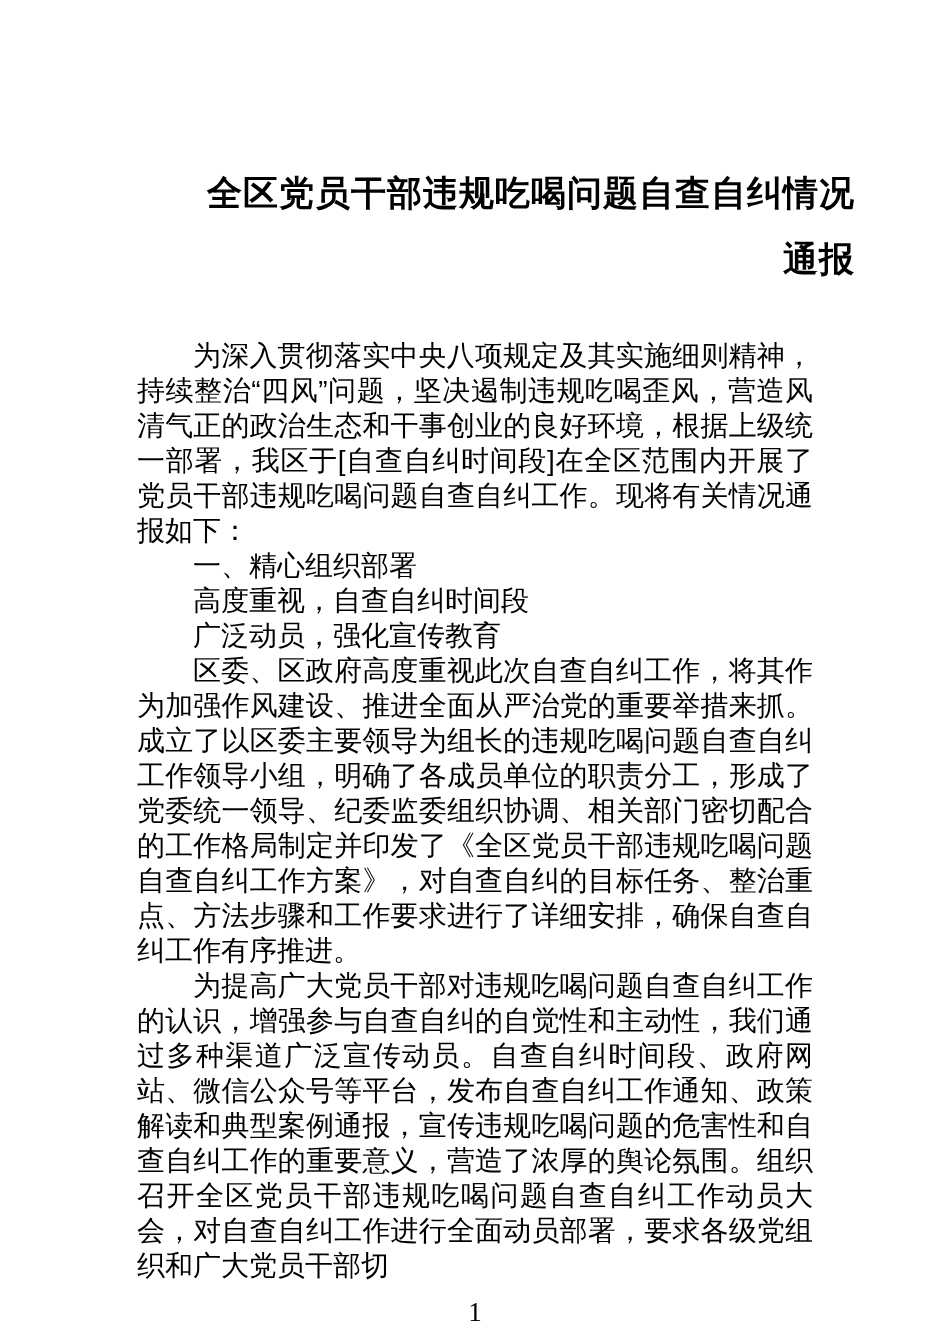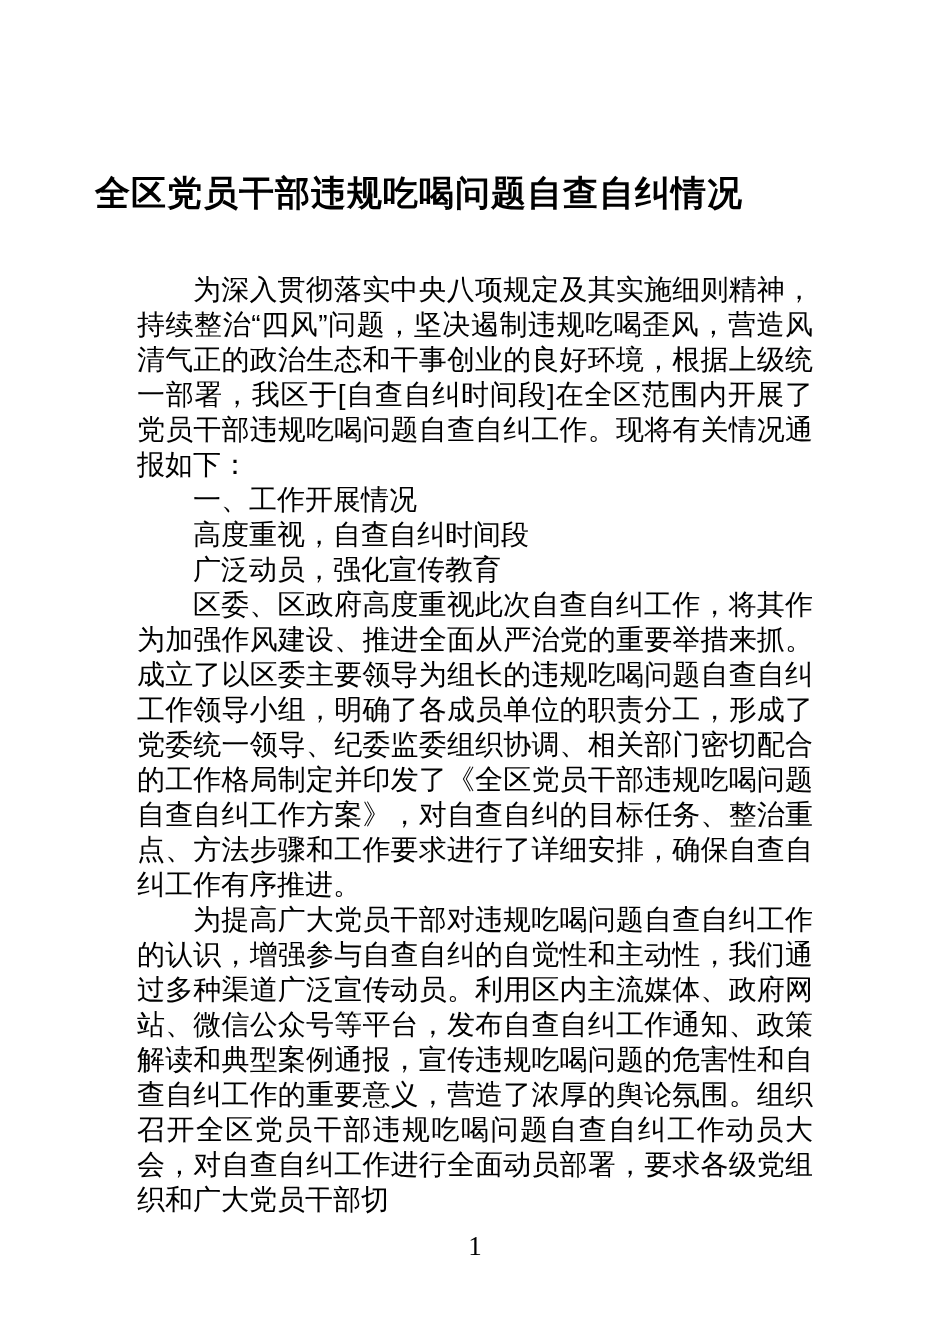--- a/index.html
+++ b/index.html
@@ -13,21 +13,21 @@
     height: 1344px;
     background: #ffffff;
     color: #000000;
     font-family: "Liberation Sans", sans-serif;
     overflow: hidden;
   }
   .doc-title {
     margin: 0 auto;
     padding-top: 160px;
     width: 760px;
-    text-align: left;
+    text-align: right;
     font-size: 35px;
     line-height: 66px;
     font-weight: 600;
     letter-spacing: 1px;
   }
   .doc-title .title-line {
     display: block;
   }
   .doc-body {
     width: 676px;
@@ -50,26 +50,27 @@
     color: #000000;
   }
 </style>
 </head>
 <body>
 
 <div class="page">
 
   <h1 class="doc-title">
     <span class="title-line">全区党员干部违规吃喝问题自查自纠情况</span>
+    <span class="title-line">通报</span>
   </h1>
 
   <div class="doc-body">
     <p class="para">为深入贯彻落实中央八项规定及其实施细则精神，持续整治“四风”问题，坚决遏制违规吃喝歪风，营造风清气正的政治生态和干事创业的良好环境，根据上级统一部署，我区于[自查自纠时间段]在全区范围内开展了党员干部违规吃喝问题自查自纠工作。现将有关情况通报如下：</p>
-    <p class="para">一、工作开展情况</p>
+    <p class="para">一、精心组织部署</p>
     <p class="para">高度重视，自查自纠时间段</p>
     <p class="para">广泛动员，强化宣传教育</p>
     <p class="para">区委、区政府高度重视此次自查自纠工作，将其作为加强作风建设、推进全面从严治党的重要举措来抓。成立了以区委主要领导为组长的违规吃喝问题自查自纠工作领导小组，明确了各成员单位的职责分工，形成了党委统一领导、纪委监委组织协调、相关部门密切配合的工作格局制定并印发了《全区党员干部违规吃喝问题自查自纠工作方案》，对自查自纠的目标任务、整治重点、方法步骤和工作要求进行了详细安排，确保自查自纠工作有序推进。</p>
-    <p class="para">为提高广大党员干部对违规吃喝问题自查自纠工作的认识，增强参与自查自纠的自觉性和主动性，我们通过多种渠道广泛宣传动员。利用区内主流媒体、政府网站、微信公众号等平台，发布自查自纠工作通知、政策解读和典型案例通报，宣传违规吃喝问题的危害性和自查自纠工作的重要意义，营造了浓厚的舆论氛围。组织召开全区党员干部违规吃喝问题自查自纠工作动员大会，对自查自纠工作进行全面动员部署，要求各级党组织和广大党员干部切</p>
+    <p class="para">为提高广大党员干部对违规吃喝问题自查自纠工作的认识，增强参与自查自纠的自觉性和主动性，我们通过多种渠道广泛宣传动员。自查自纠时间段、政府网站、微信公众号等平台，发布自查自纠工作通知、政策解读和典型案例通报，宣传违规吃喝问题的危害性和自查自纠工作的重要意义，营造了浓厚的舆论氛围。组织召开全区党员干部违规吃喝问题自查自纠工作动员大会，对自查自纠工作进行全面动员部署，要求各级党组织和广大党员干部切</p>
   </div>
 
   <div class="page-footer">1</div>
 
 </div>
 
 </body></html>

